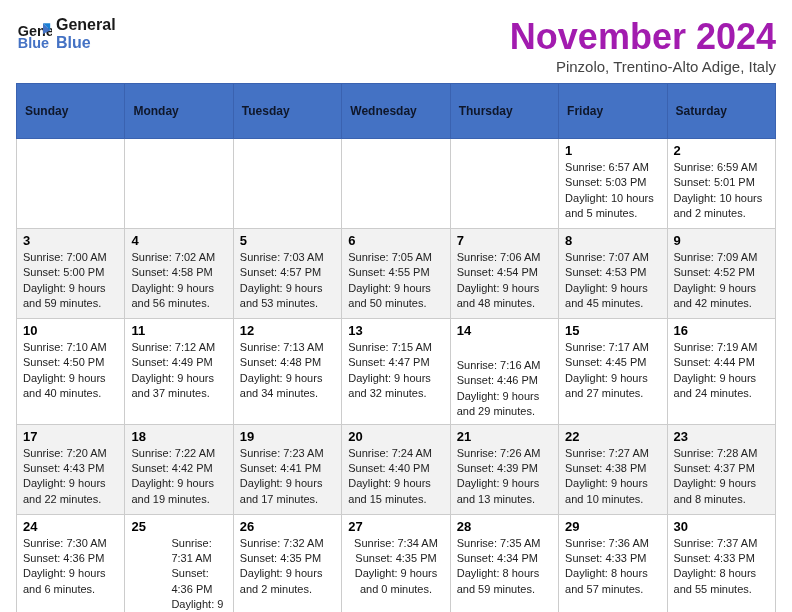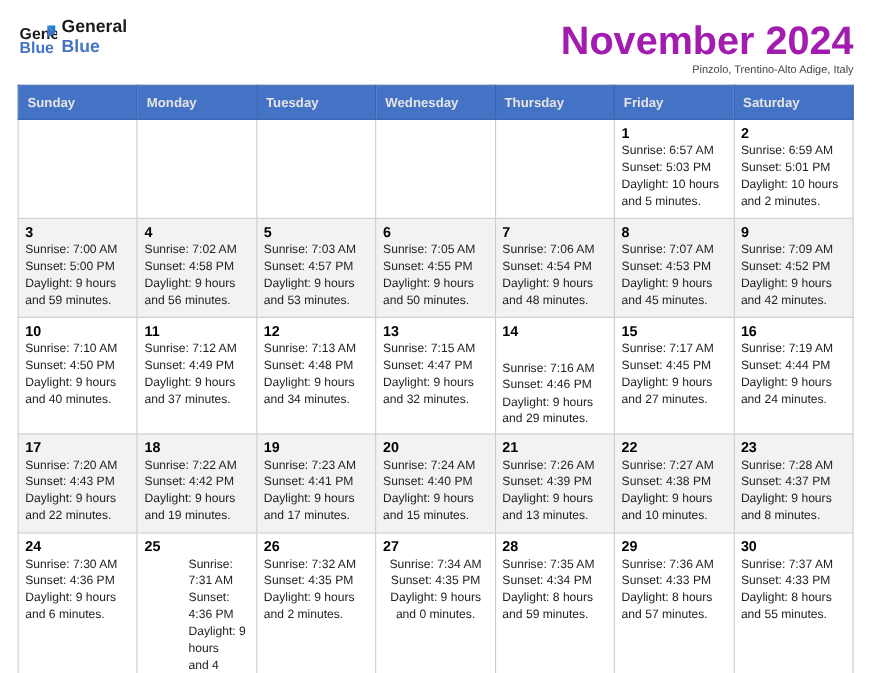--- a/index.html
+++ b/index.html
@@ -27,33 +27,33 @@
     }
     .title-block {
       text-align: right;
     }
     .month-title {
       font-size: 36px;
       font-weight: bold;
       color: #a21caf;
     }
     .location {
-      font-size: 10px;
+      font-size: 15px;
       color: #444;
     }
     .calendar {
       width: 100%;
       border-collapse: collapse;
       font-size: 11px;
     }
     .calendar th {
       background: #4472c4;
-      color: #e5e5e5;
+      color: #0f172a;
       text-align: left;
-      padding: 8px 8px;
+      padding: 20px 8px;
       font-size: 12px;
       font-weight: bold;
       border: 1px solid #3a62b0;
     }
     .calendar td {
       border: 1px solid #ccc;
       vertical-align: top;
       padding: 4px 6px;
       height: 90px;
       width: calc(100% / 7);

